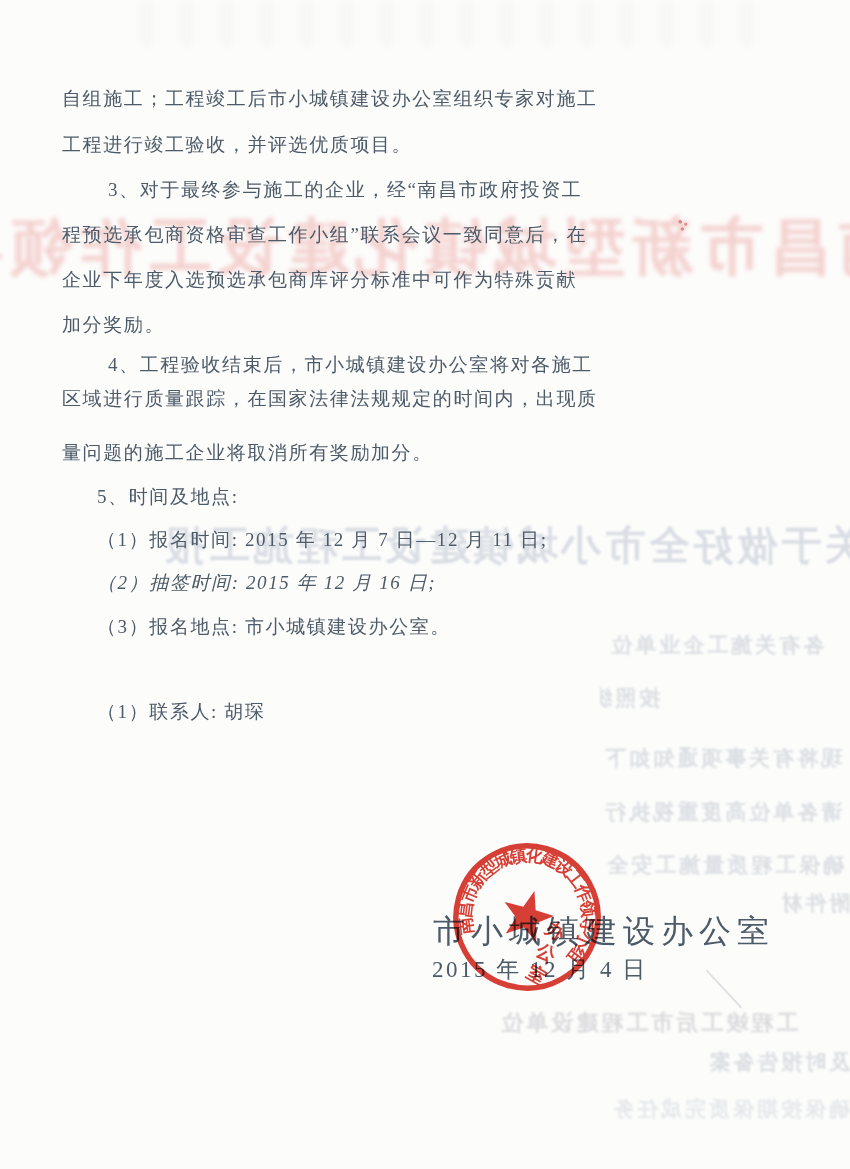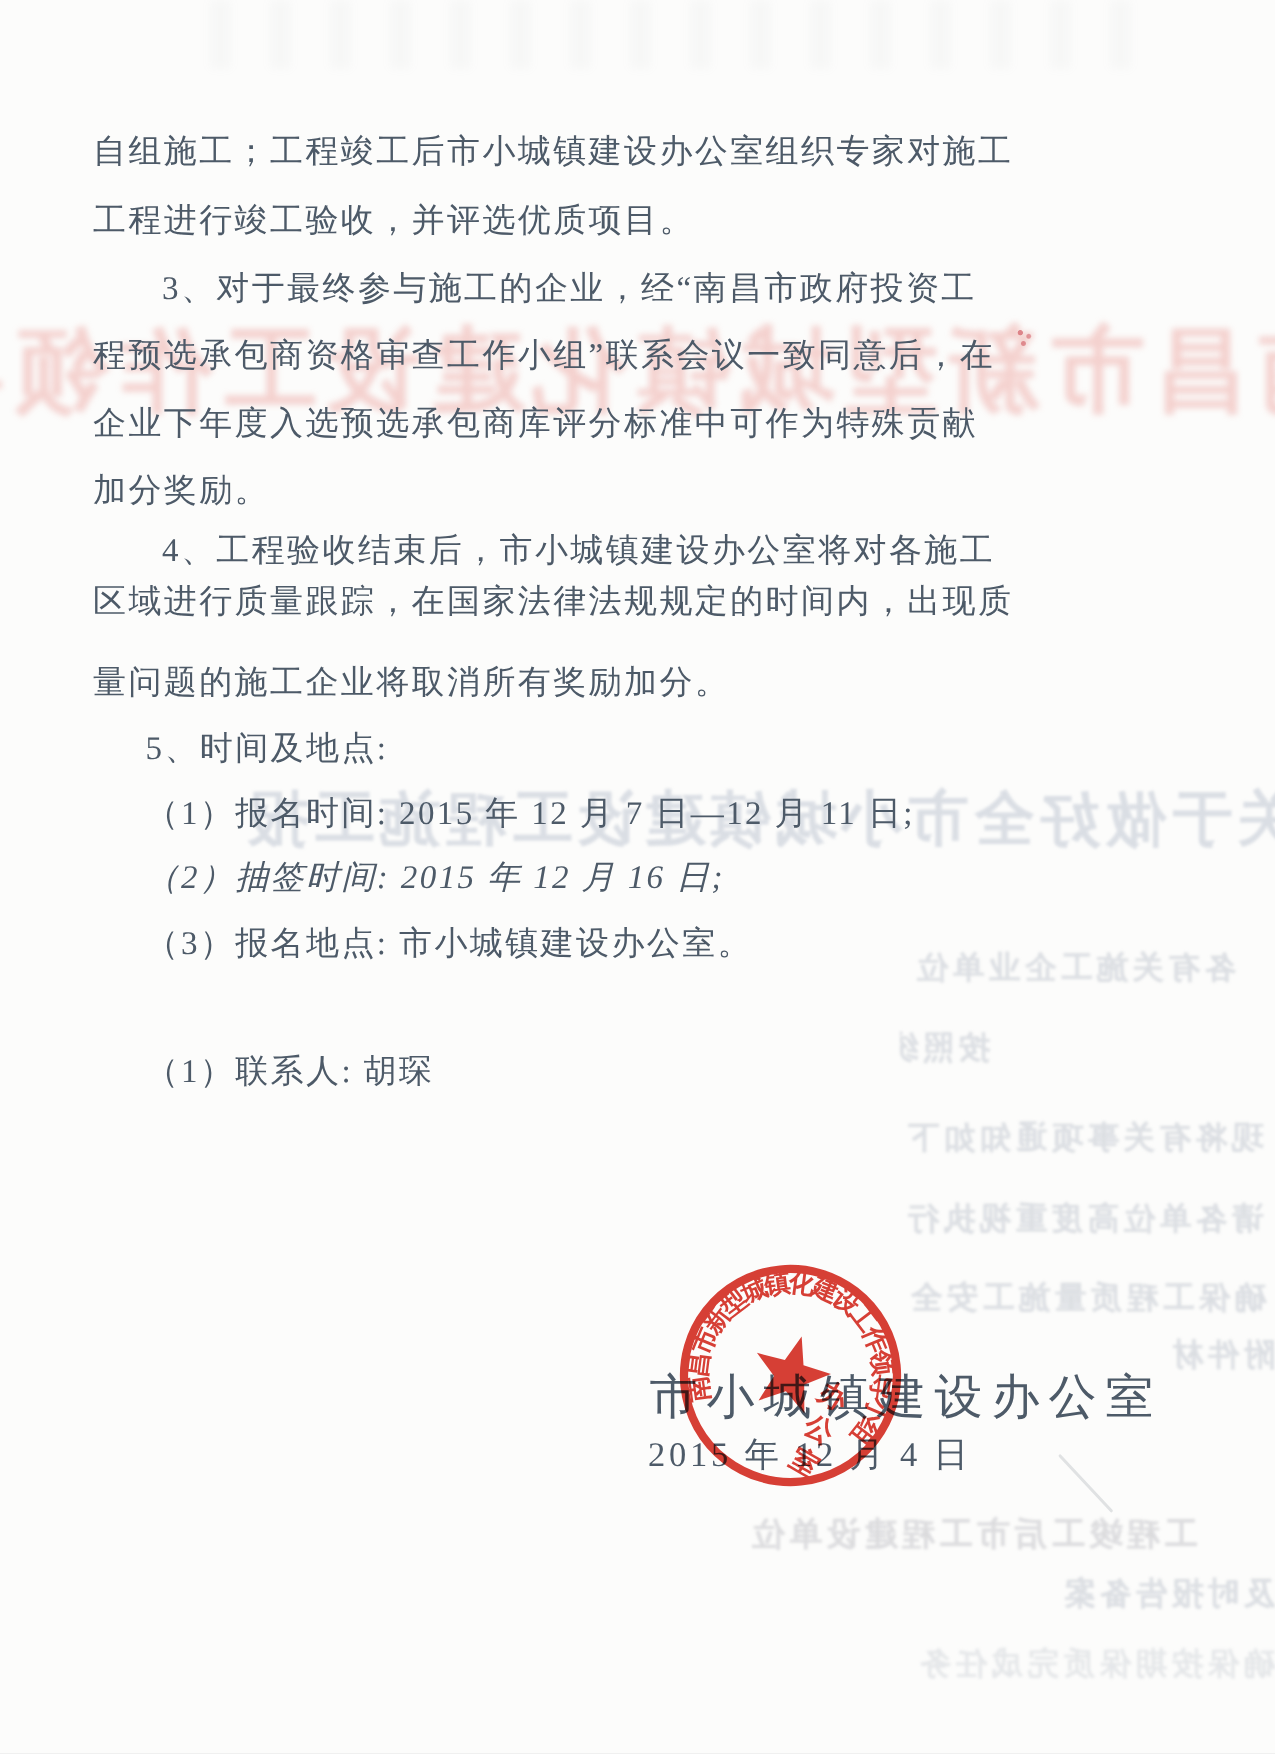--- a/index.html
+++ b/index.html
@@ -15,21 +15,21 @@
   }
   
   .scan-noise{
     position:absolute;left:140px;top:0;width:620px;height:46px;
     background:repeating-linear-gradient(90deg, rgba(160,165,170,0.10) 0 14px, rgba(255,255,255,0) 14px 40px);
     filter:blur(3px);opacity:.5;
   }
   .doc-line{
     position:absolute;
     white-space:nowrap;
-    font-size:22px;
+    font-size:19px;
     letter-spacing:1.6px;
     color:var(--ink);
   }
   .l1 {top:86px; left:62px;}
   .l2 {top:132px;left:62px;}
   .l3 {top:177px;left:108px;}
   .l4 {top:222px;left:62px;}
   .l5 {top:267px;left:62px;}
   .l6 {top:312px;left:62px;}
   .l7 {top:352px;left:108px;}

